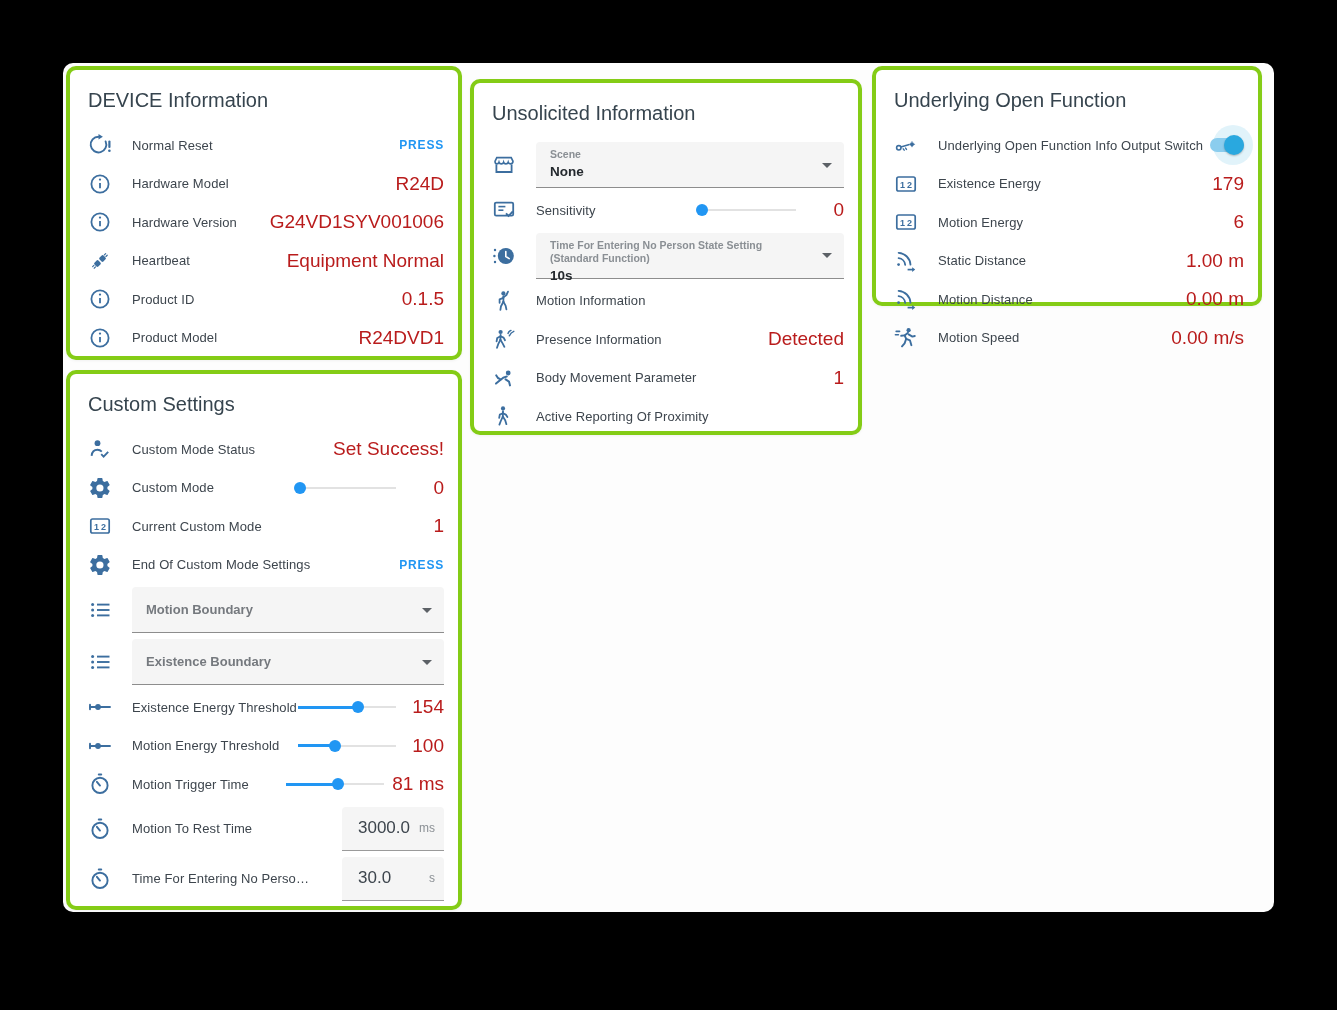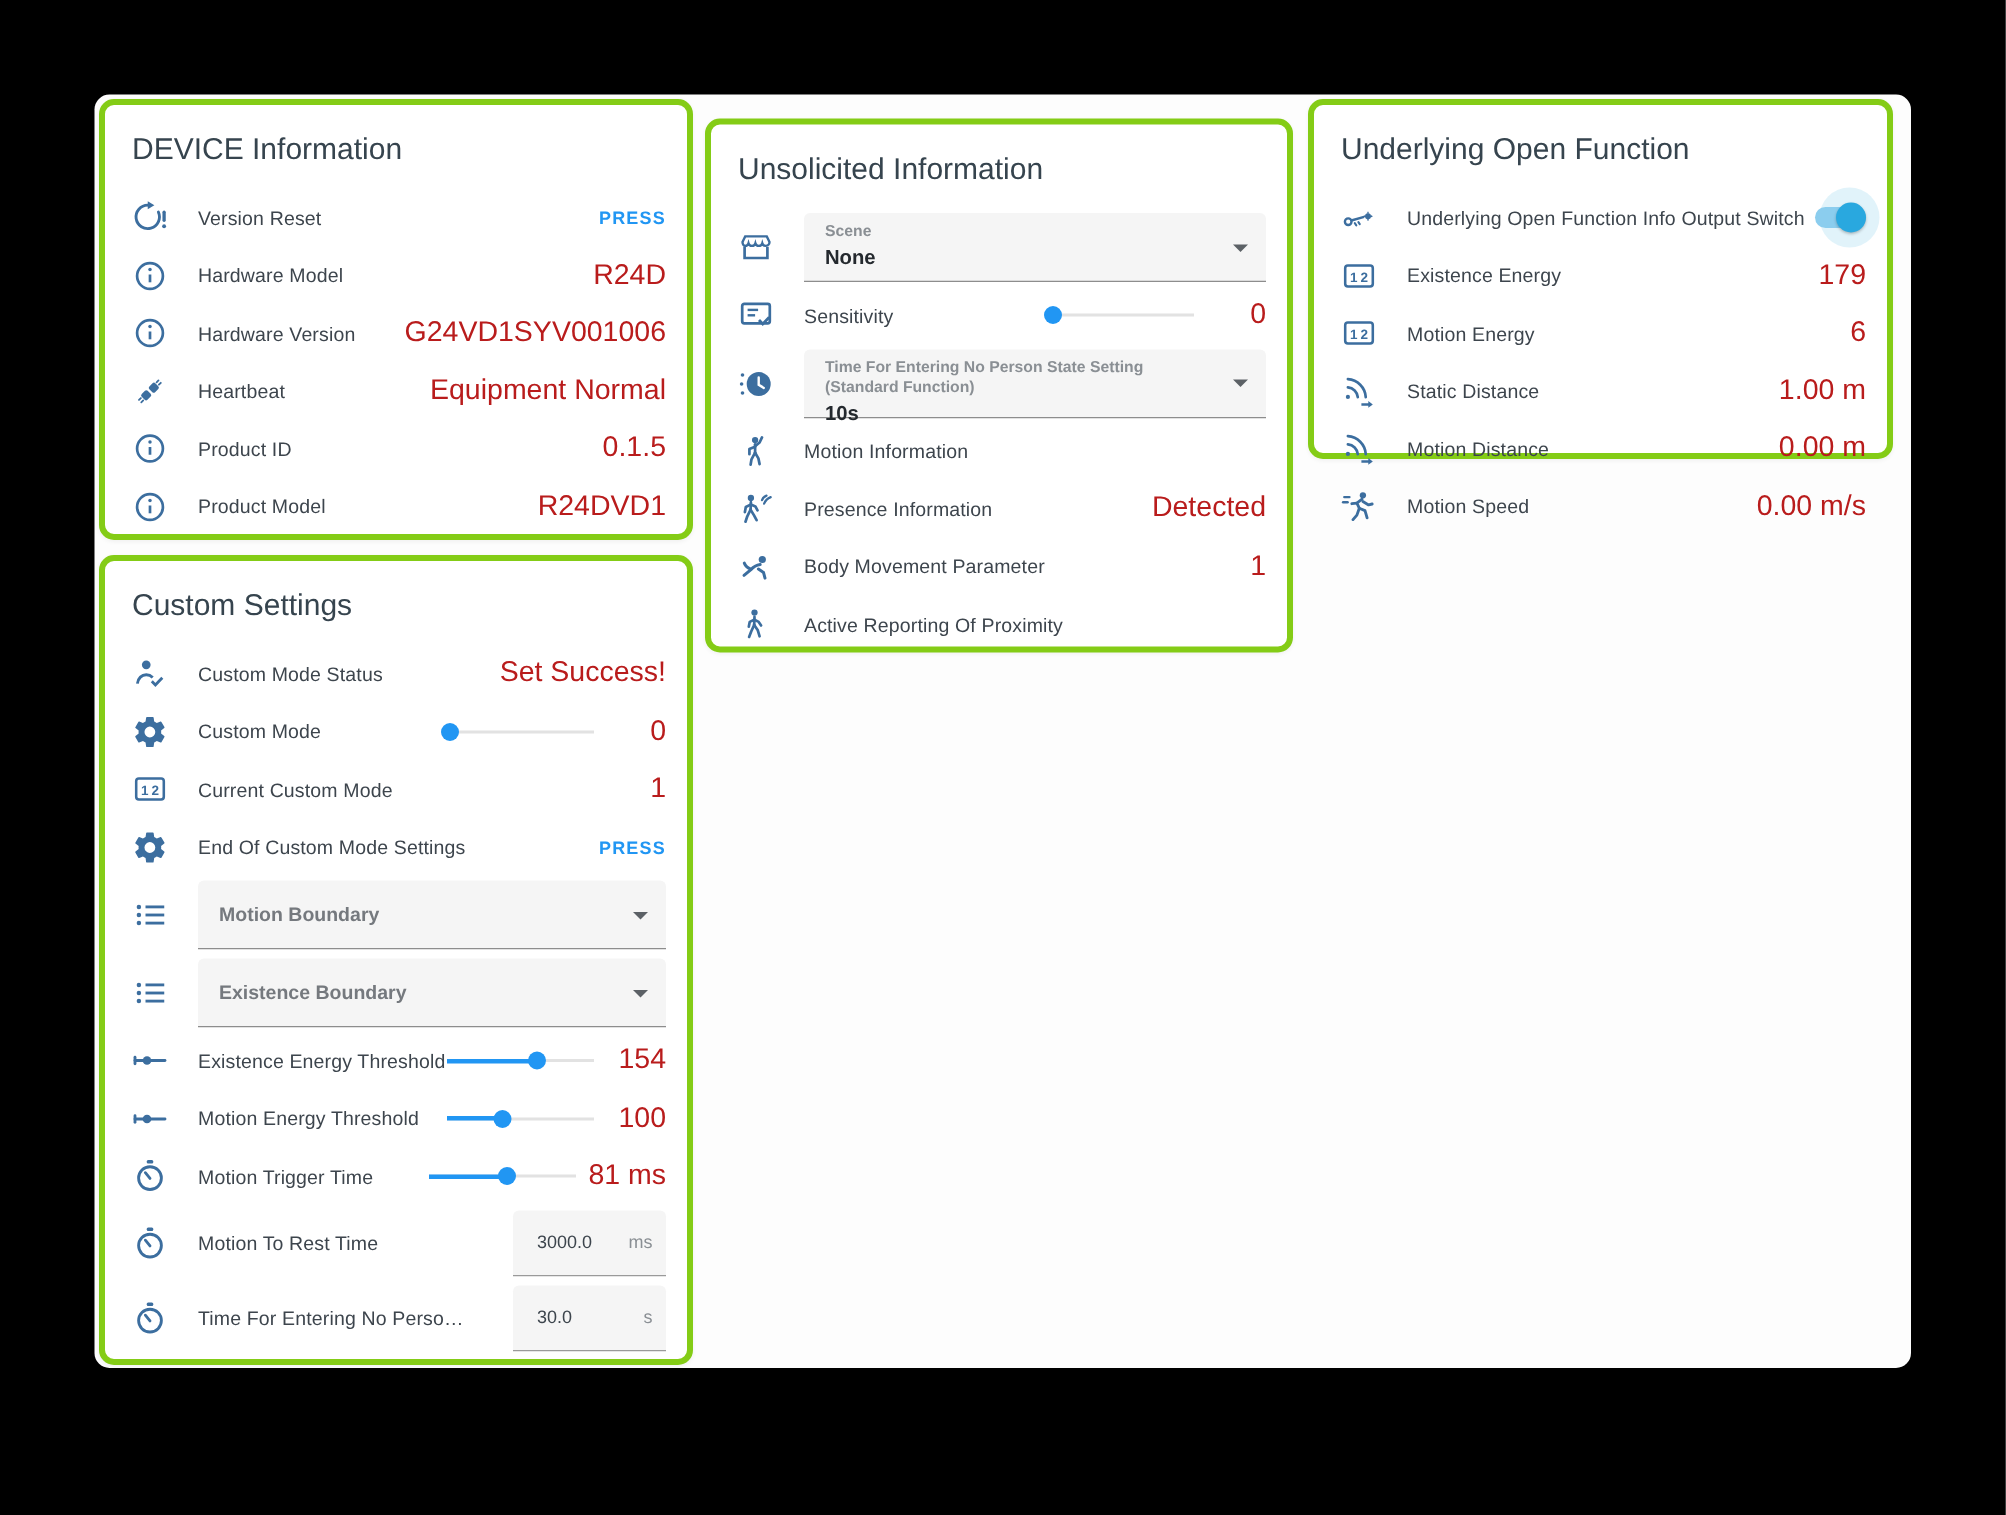--- a/index.html
+++ b/index.html
@@ -40,21 +40,21 @@
   .dd-value{font-size:13.5px;color:#24292e;margin-top:3px;}
   .dd.single{display:flex;align-items:center;padding-top:0;}
   .dd.single .dd-label{font-size:13px;color:#75797e;}
   .chev{position:absolute;right:12px;top:50%;margin-top:-2px;width:0;height:0;
     border-left:5px solid transparent;border-right:5px solid transparent;
     border-top:5.5px solid #5c6166;}
   
   .inputbox{width:102px;height:44px;background:#f5f5f5;border-bottom:1px solid #9a9a9a;
     border-radius:4px 4px 0 0;display:flex;align-items:center;justify-content:space-between;
     box-sizing:border-box;padding:0 9px 0 16px;flex:none;}
-  .in-val{font-size:12px;color:#3d454d;}
+  .in-val{font-size:17px;color:#3d454d;}
   .in-unit{font-size:12px;color:#8a8f94;}
   
   .switch{position:relative;width:36px;height:20px;flex:none;cursor:pointer;}
   .switch .halo{position:absolute;right:-9px;top:-10px;width:40px;height:40px;border-radius:50%;
     background:rgba(41,168,223,.14);}
   .switch .trackT{position:absolute;left:2px;top:3px;width:34px;height:14px;border-radius:7px;
     background:#8bcdee;}
   .switch .thumbT{position:absolute;right:0;top:0;width:20px;height:20px;border-radius:50%;
     background:#29a8df;box-shadow:0 1px 2px rgba(0,0,0,.25);}
   svg text{font-family:"Liberation Sans",sans-serif;}
@@ -217,21 +217,21 @@
 
   <div class="card" id="card-device">
     <div class="card-title">DEVICE Information</div>
     <div class="rows">
       <div class="row">
         <span class="ic-wrap">
             <svg class="ic" viewBox="0 0 24 24" width="24" height="24">
               <use href="#i-reset"></use>
             </svg>
           </span>
-        <span class="label">Version Reset</span>
+        <span class="label">Normal Reset</span>
         <span class="value press">PRESS</span>
       </div>
       <div class="row">
         <span class="ic-wrap">
             <svg class="ic" viewBox="0 0 24 24" width="24" height="24">
               <use href="#i-info"></use>
             </svg>
           </span>
         <span class="label">Hardware Model</span>
         <span class="value">R24D</span>

